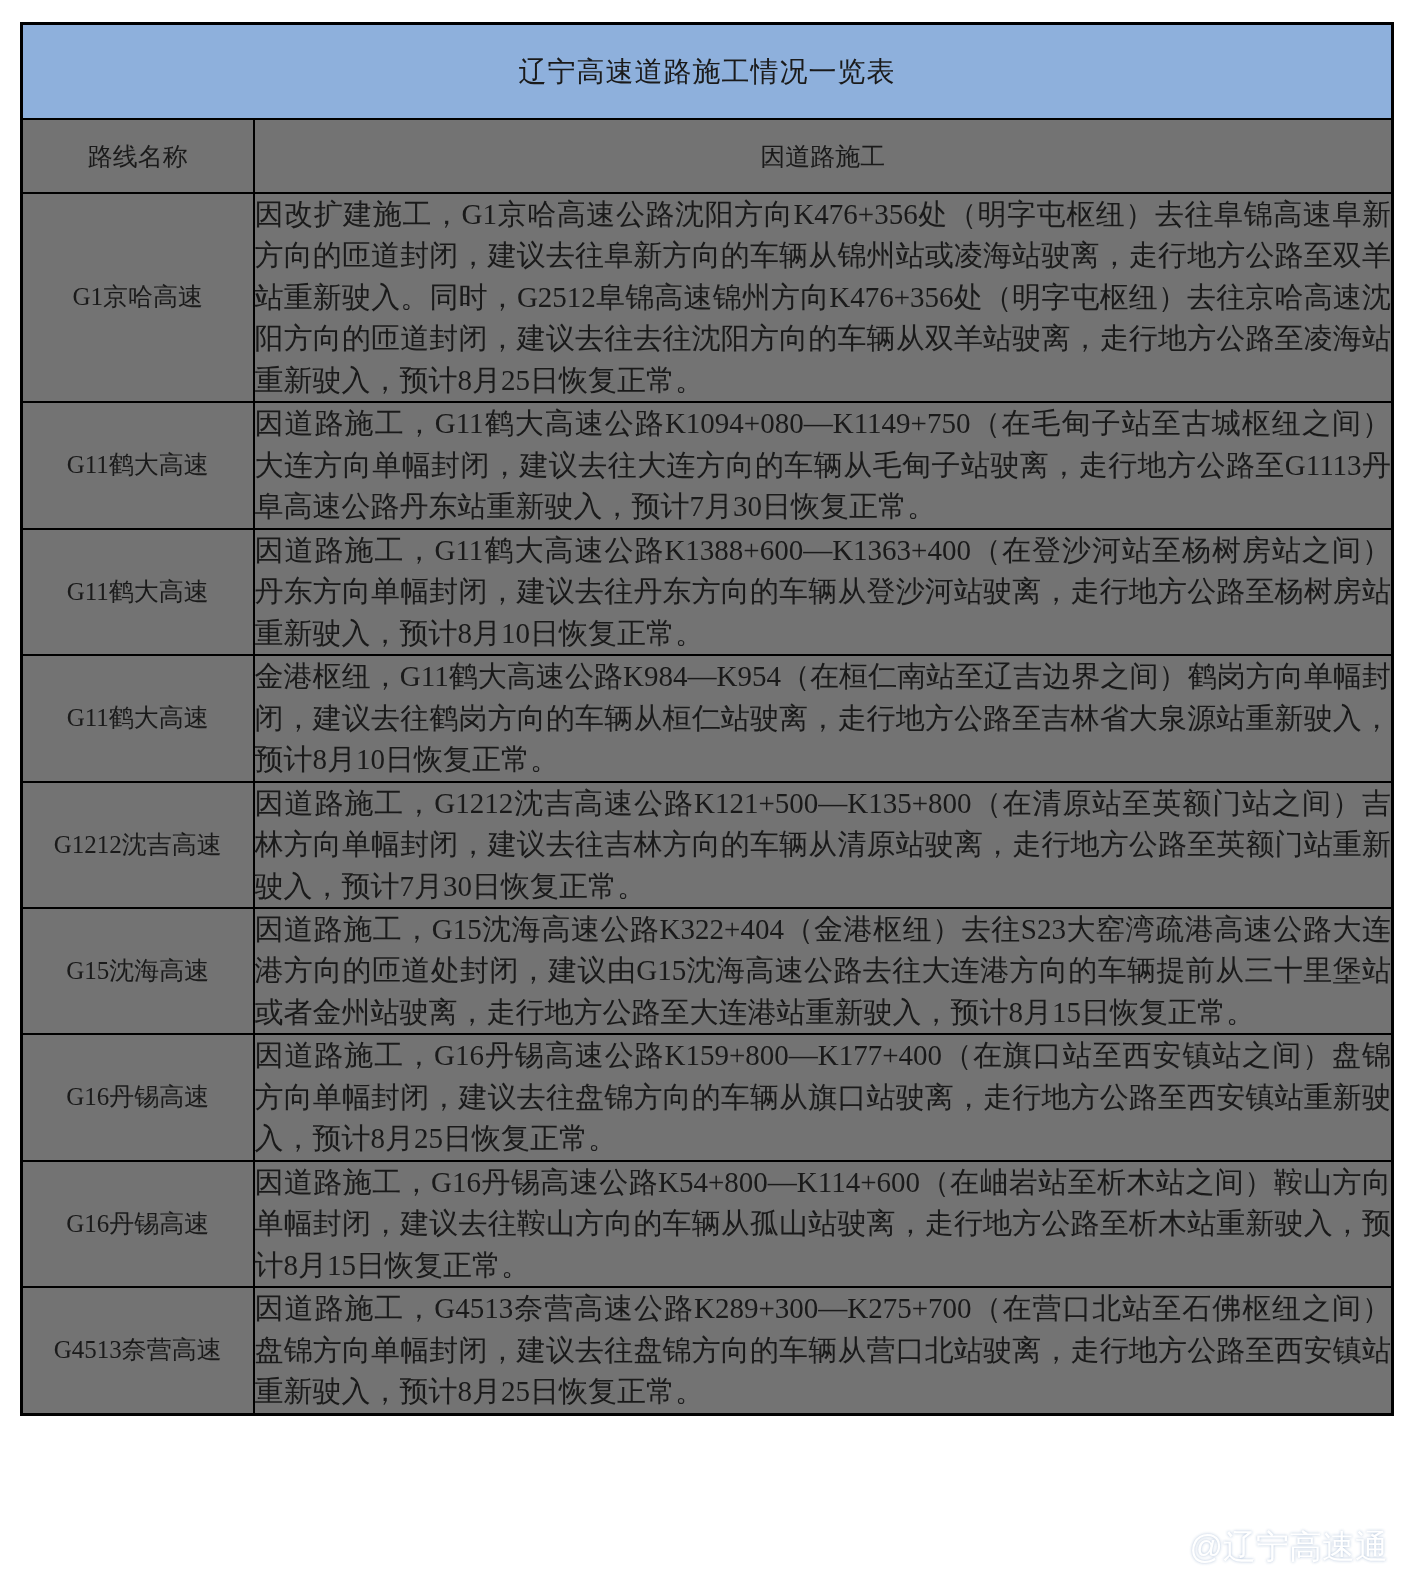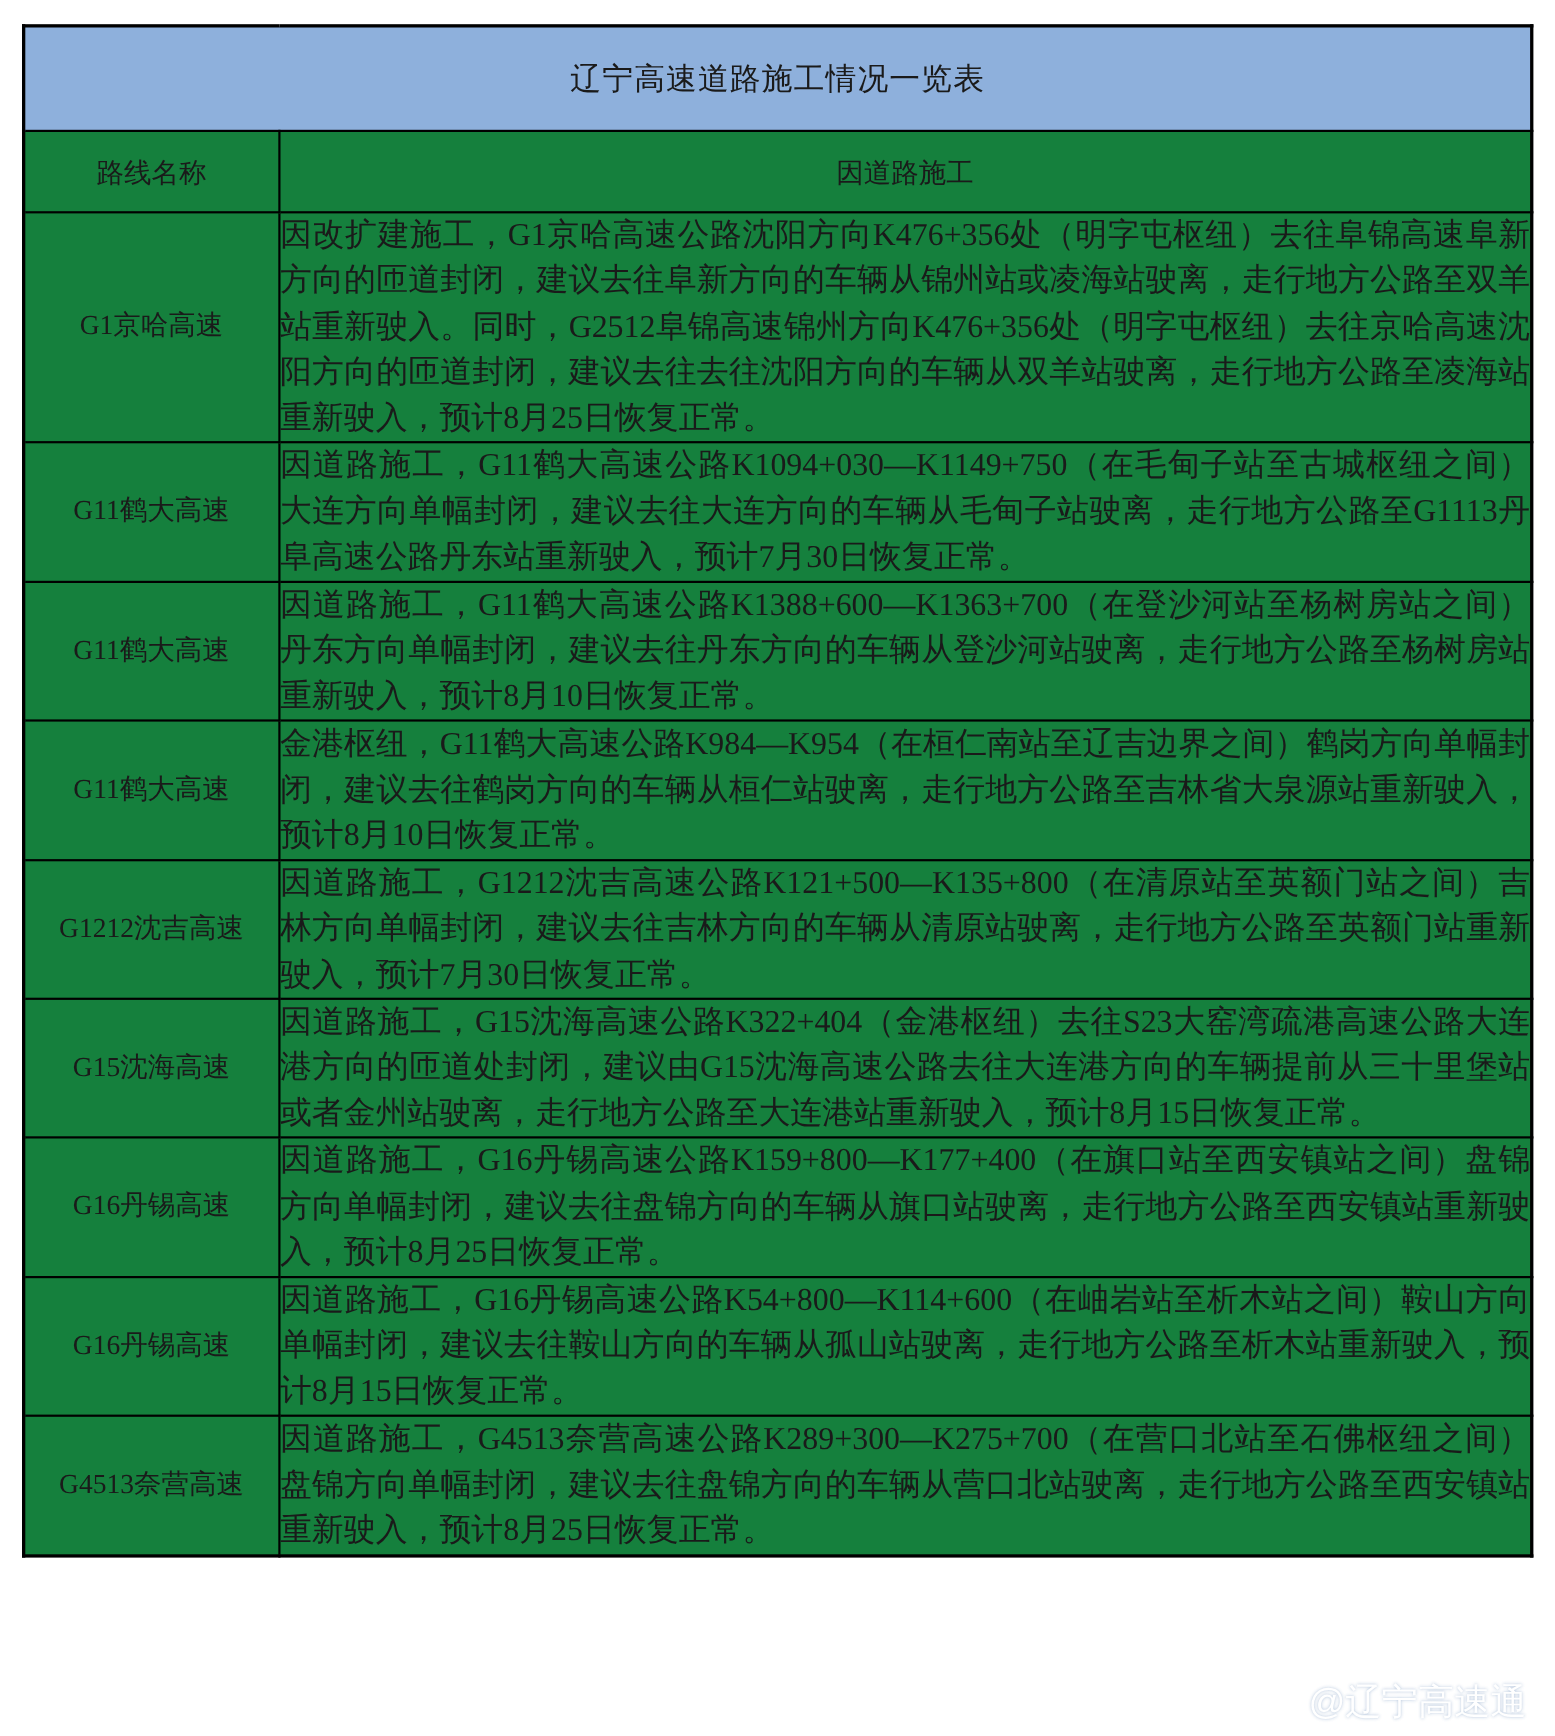--- a/index.html
+++ b/index.html
@@ -26,21 +26,21 @@
   table.construction-table {
     width: 1374px;
     border-collapse: collapse;
     table-layout: fixed;
     border: 3px solid #000000;
   }
 
   table.construction-table td,
   table.construction-table th {
     border: 2px solid #000000;
-    background: #15803d;
+    background: #737373;
     padding: 0;
     vertical-align: middle;
   }
 
   .title-cell {
     background: #8eb0dc !important;
     height: 93px;
     text-align: center;
     font-size: 28px;
     letter-spacing: 1px;
@@ -119,25 +119,25 @@
         <td class="col-head">路线名称</td>
         <td class="col-head">因道路施工</td>
       </tr>
 
       <tr>
         <td class="route-cell">G1京哈高速</td>
         <td class="detail-cell">因改扩建施工，G1京哈高速公路沈阳方向K476+356处（明字屯枢纽）去往阜锦高速阜新方向的匝道封闭，建议去往阜新方向的车辆从锦州站或凌海站驶离，走行地方公路至双羊站重新驶入。同时，G2512阜锦高速锦州方向K476+356处（明字屯枢纽）去往京哈高速沈阳方向的匝道封闭，建议去往去往沈阳方向的车辆从双羊站驶离，走行地方公路至凌海站重新驶入，预计8月25日恢复正常。</td>
       </tr>
       <tr>
         <td class="route-cell">G11鹤大高速</td>
-        <td class="detail-cell">因道路施工，G11鹤大高速公路K1094+030—K1149+750（在毛甸子站至古城枢纽之间）大连方向单幅封闭，建议去往大连方向的车辆从毛甸子站驶离，走行地方公路至G1113丹阜高速公路丹东站重新驶入，预计7月30日恢复正常。</td>
+        <td class="detail-cell">因道路施工，G11鹤大高速公路K1094+080—K1149+750（在毛甸子站至古城枢纽之间）大连方向单幅封闭，建议去往大连方向的车辆从毛甸子站驶离，走行地方公路至G1113丹阜高速公路丹东站重新驶入，预计7月30日恢复正常。</td>
       </tr>
       <tr>
         <td class="route-cell">G11鹤大高速</td>
-        <td class="detail-cell">因道路施工，G11鹤大高速公路K1388+600—K1363+700（在登沙河站至杨树房站之间）丹东方向单幅封闭，建议去往丹东方向的车辆从登沙河站驶离，走行地方公路至杨树房站重新驶入，预计8月10日恢复正常。</td>
+        <td class="detail-cell">因道路施工，G11鹤大高速公路K1388+600—K1363+400（在登沙河站至杨树房站之间）丹东方向单幅封闭，建议去往丹东方向的车辆从登沙河站驶离，走行地方公路至杨树房站重新驶入，预计8月10日恢复正常。</td>
       </tr>
       <tr>
         <td class="route-cell">G11鹤大高速</td>
         <td class="detail-cell">金港枢纽，G11鹤大高速公路K984—K954（在桓仁南站至辽吉边界之间）鹤岗方向单幅封闭，建议去往鹤岗方向的车辆从桓仁站驶离，走行地方公路至吉林省大泉源站重新驶入，预计8月10日恢复正常。</td>
       </tr>
       <tr>
         <td class="route-cell">G1212沈吉高速</td>
         <td class="detail-cell">因道路施工，G1212沈吉高速公路K121+500—K135+800（在清原站至英额门站之间）吉林方向单幅封闭，建议去往吉林方向的车辆从清原站驶离，走行地方公路至英额门站重新驶入，预计7月30日恢复正常。</td>
       </tr>
       <tr>

